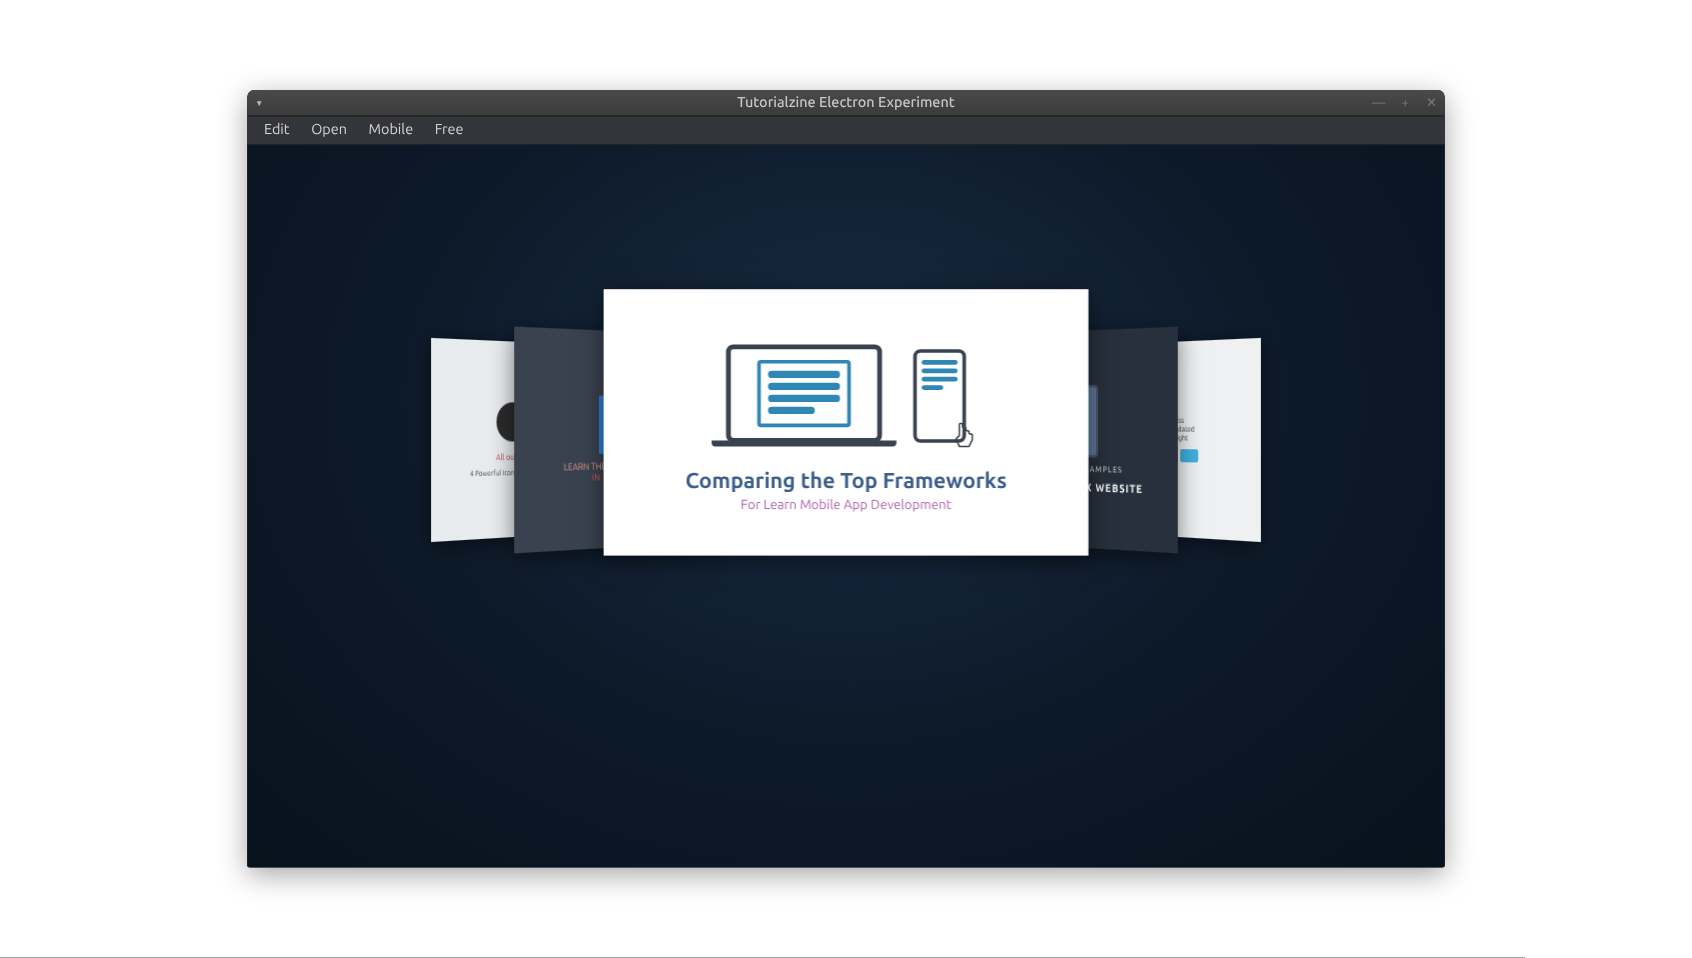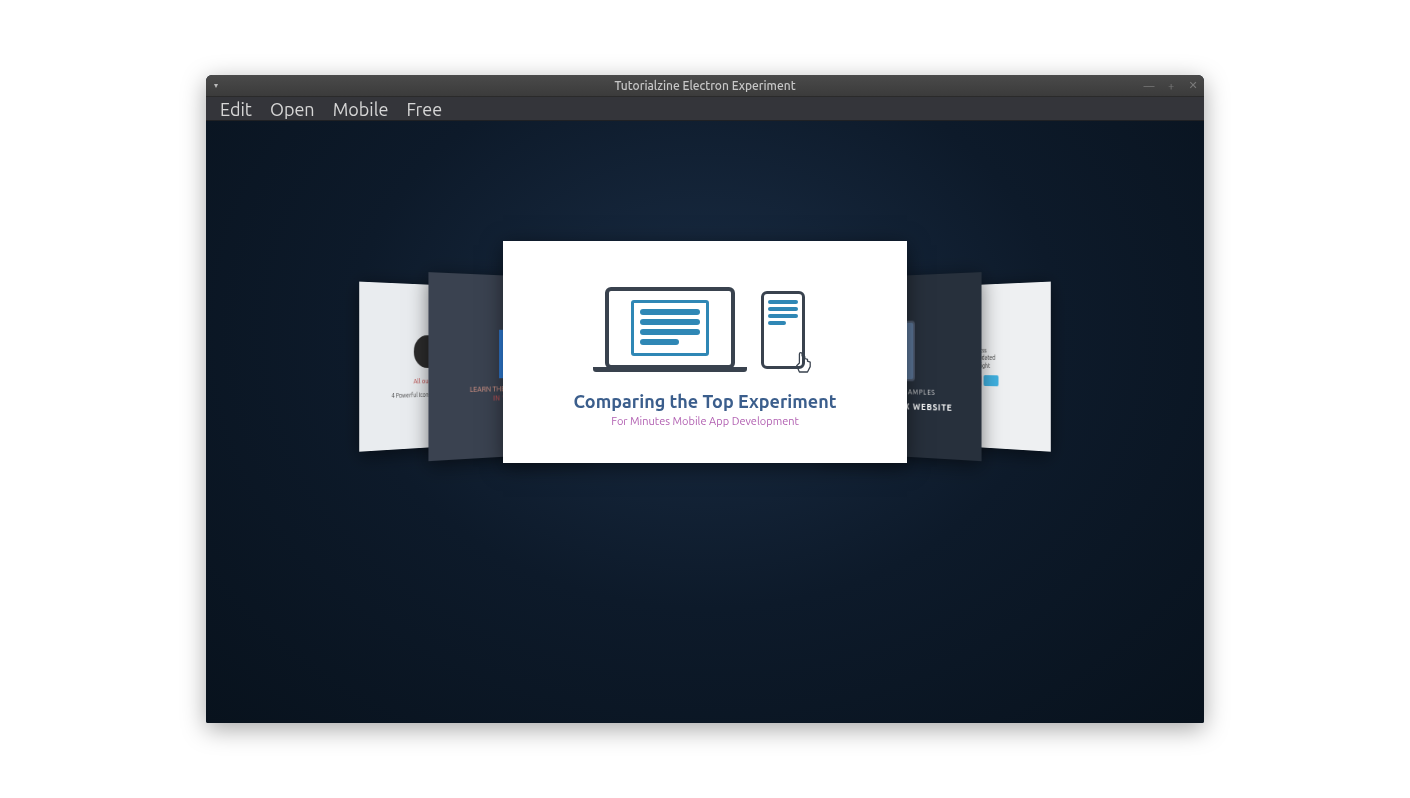--- a/index.html
+++ b/index.html
@@ -72,21 +72,21 @@
     height: 24px;
     background: #34353a;
     display: flex;
     align-items: center;
     padding: 0 6px;
     gap: 2px;
     border-bottom: 1px solid #202124;
   }
   .menubar .item {
     color: #d6d6d6;
-    font-size: 18px;
+    font-size: 12px;
     padding: 2px 8px;
     cursor: pointer;
   }
   .content {
     flex: 1;
     background: radial-gradient(ellipse at 50% 35%, #1a2d45 0%, #0d1a2a 50%, #08121d 100%);
     position: relative;
     overflow: hidden;
   }
   .carousel {
@@ -282,22 +282,22 @@
             <div class="pl"></div>
               <div class="pl"></div>
               <div class="pl"></div>
               <div class="pl s"></div>
             <svg class="hand" viewBox="0 0 20 24">
               <path d="M6 2 v10 l-3 3 3 7 h9 l3-6 v-5 l-3-1 v-2 l-3-1 v-2 l-3-1 V2 a1.5 1.5 0 0 0 -3 0z" fill="none" stroke="#39424e" stroke-width="1.4" stroke-linejoin="round"></path>
             </svg>
           </div>
         </div>
         <div class="center-titles">
-          <div class="ct1">Comparing the Top Experiment</div>
-          <div class="ct2">For Minutes Mobile App Development</div>
+          <div class="ct1">Comparing the Top Frameworks</div>
+          <div class="ct2">For Learn Mobile App Development</div>
         </div>
       </div>
 
       <div class="card r1">
         <div class="side-inner">
           <div class="mini-screen"></div>
           <div class="stt">6 PRACTICAL EXAMPLES</div>
           <div class="stt2">BUILT PARALLAX WEBSITE</div>
         </div>
         <div class="side-title">4 Powerful Features For Building Parallax Websites »</div>

